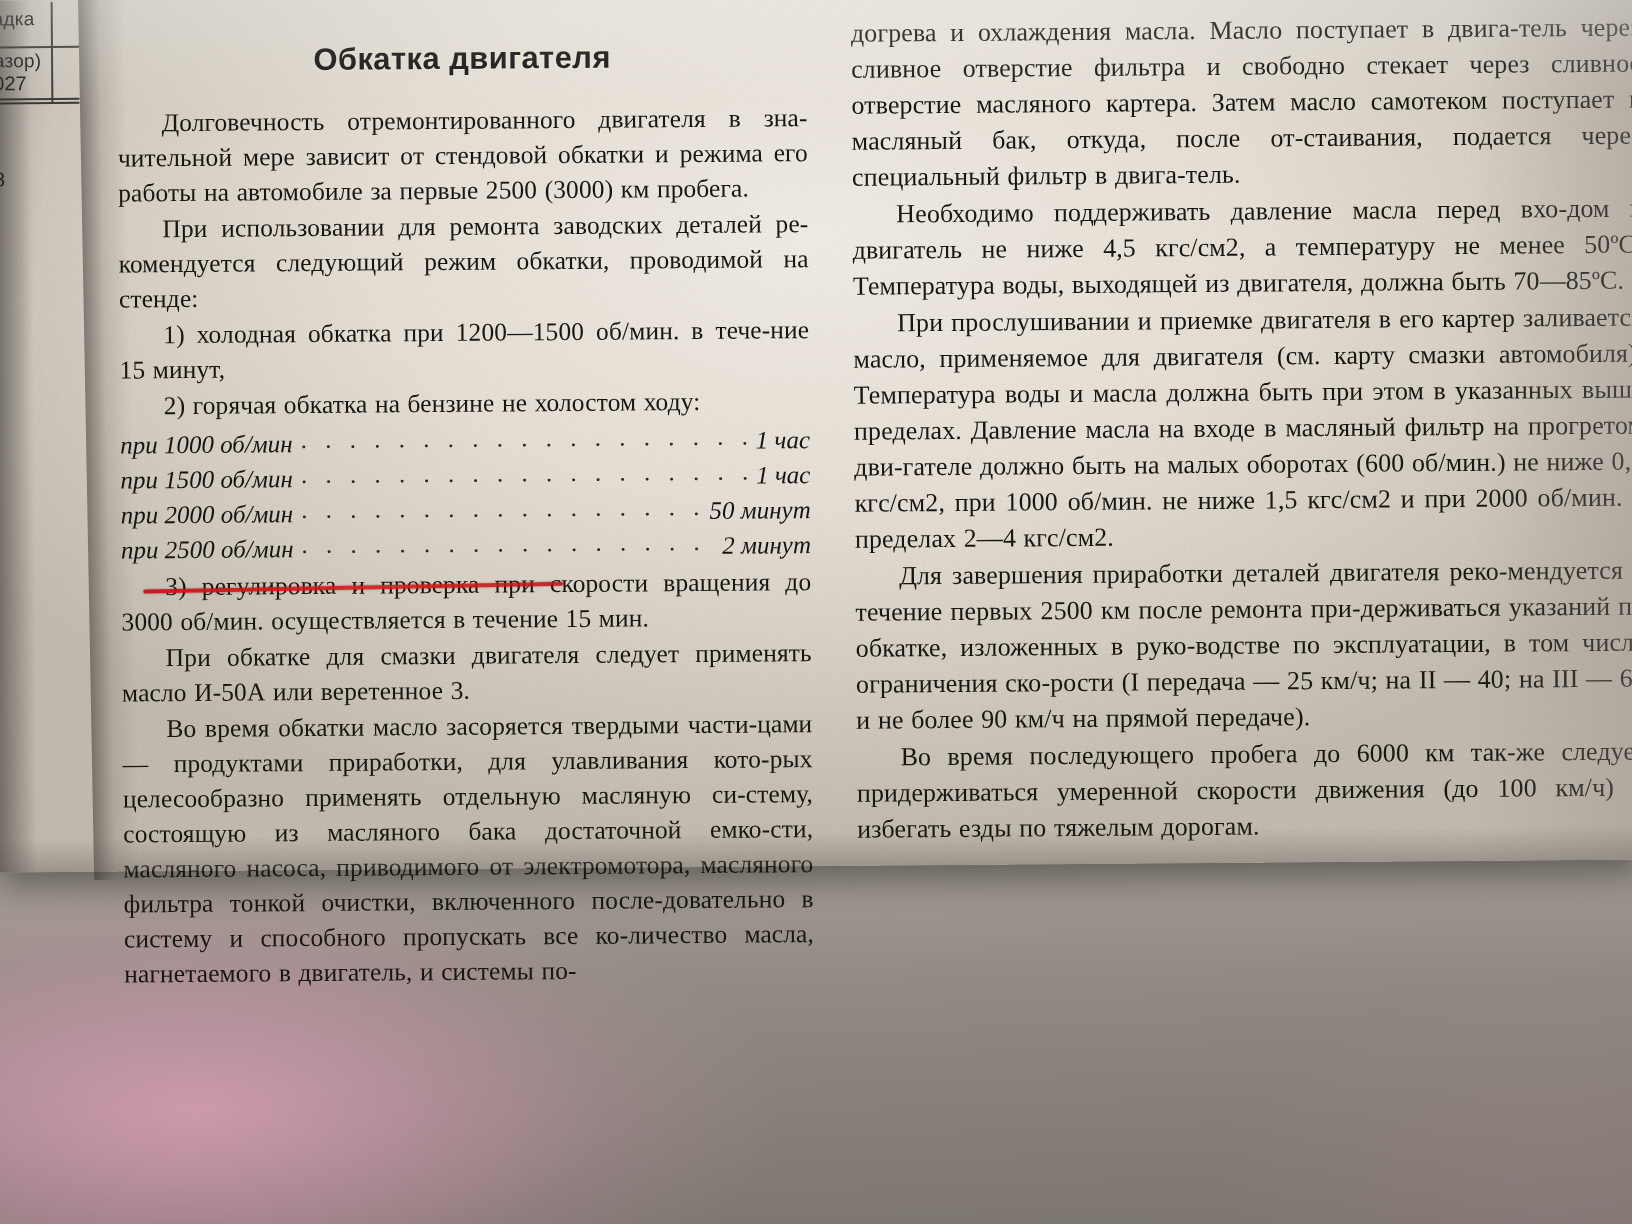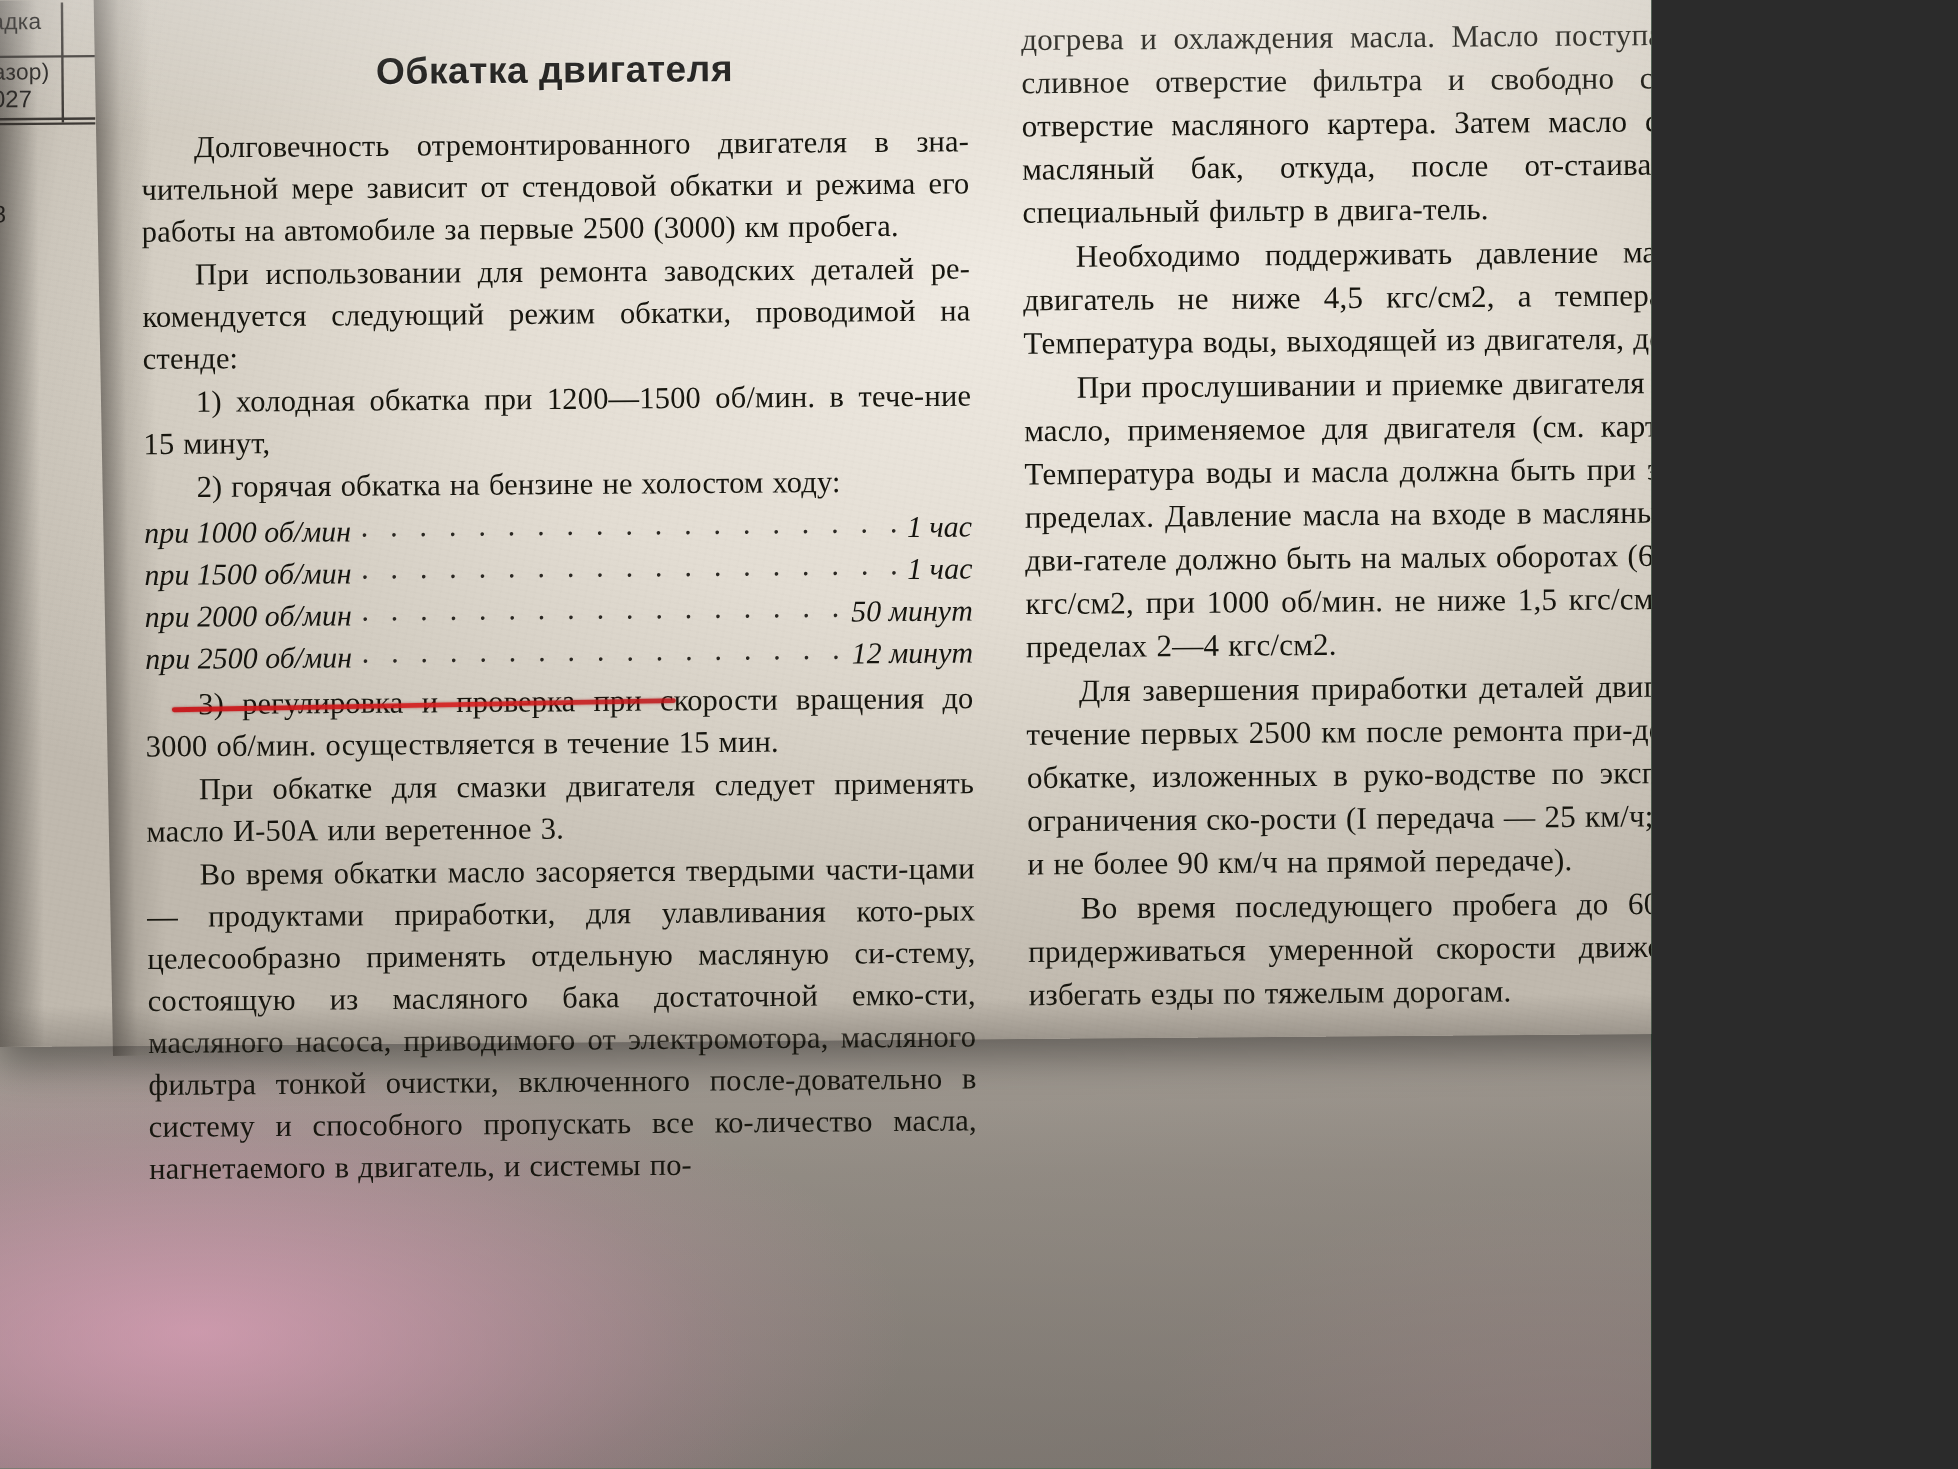--- a/index.html
+++ b/index.html
@@ -2,24 +2,24 @@
 <html lang="ru"><head>
 <meta charset="utf-8">
 <style>
   html, body {
     margin: 0;
     padding: 0;
     background: #2b2b2b;
   }
   #page {
     position: relative;
-    width: 1376px;
+    width: 1632px;
     height: 1224px;
     overflow: hidden;
-    background: #15803d;
+    background: #ef4444;
     font-family: "Liberation Serif", serif;
     text-decoration: underline;
   }
 
   
   .photo-bg {
     position: absolute;
     inset: 0;
     background:
       radial-gradient(ellipse 900px 520px at 52% 30%, rgba(255,255,255,0.30) 0%, rgba(255,255,255,0.05) 55%, rgba(0,0,0,0.0) 75%),
@@ -266,21 +266,21 @@
           <span class="val">1 час</span>
         </div>
         <div class="rate-row">
           <span class="lbl">при 2000 об/мин</span>
           <span class="dots">. . . . . . . . . . . . . . . . . . . . . . . . .</span>
           <span class="val">50 минут</span>
         </div>
         <div class="rate-row">
           <span class="lbl">при 2500 об/мин</span>
           <span class="dots">. . . . . . . . . . . . . . . . . . . . . . . . .</span>
-          <span class="val">12 минут</span>
+          <span class="val">2 минут</span>
         </div>
       </div>
 
       <p class="para listpara">3) регулировка и проверка при скорости вращения до 3000 об/мин. осуществляется в течение 15 мин.</p>
       <p class="para">При обкатке для смазки двигателя следует применять масло И-50А или веретенное 3.</p>
       <p class="para">Во время обкатки масло засоряется твердыми части-цами — продуктами приработки, для улавливания кото-рых целесообразно применять отдельную масляную си-стему, состоящую из масляного бака достаточной емко-сти, масляного насоса, приводимого от электромотора, масляного фильтра тонкой очистки, включенного после-довательно в систему и способного пропускать все ко-личество масла, нагнетаемого в двигатель, и системы по-</p>
 
       <div class="redline"></div>
     </div>
 

